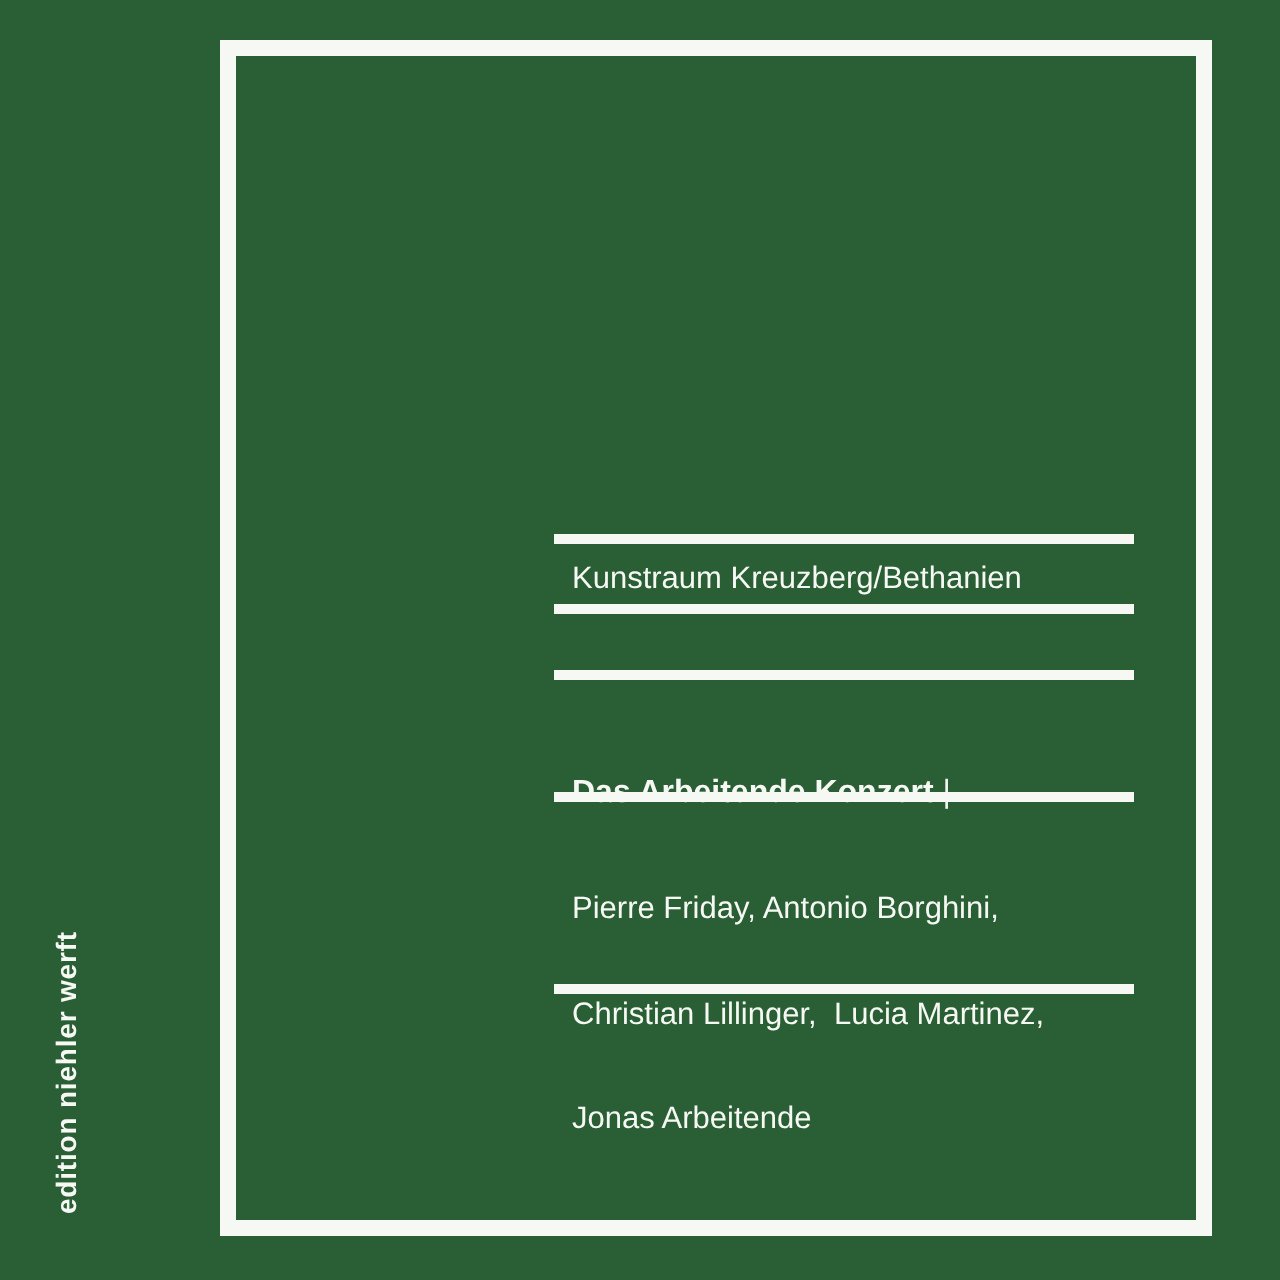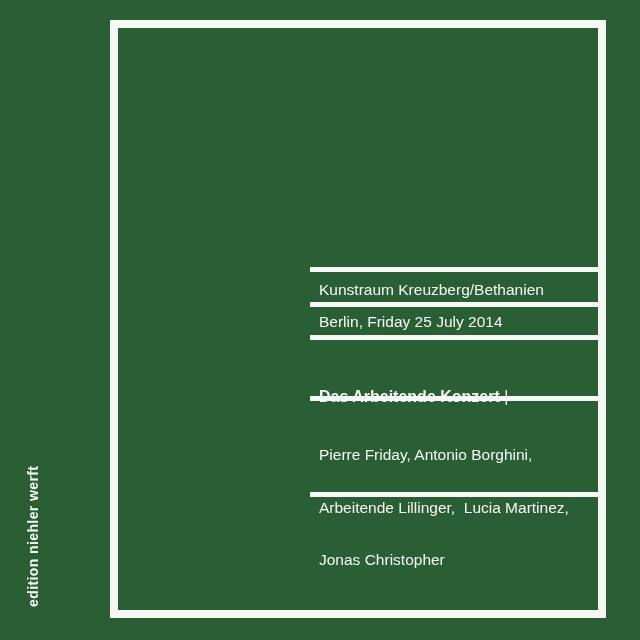--- a/index.html
+++ b/index.html
@@ -19,21 +19,21 @@
     background: var(--background);
   }
   .frame {
     position: absolute;
     left: 110px; top: 20px;
     width: 496px; height: 598px;
     border: 8px solid var(--ink);
   }
   .info-panel {
     position: absolute;
-    left: 310px; top: 0;
+    left: 277px; top: 0;
     width: 290px; height: 633px;
     color: var(--ink);
     text-decoration: underline;
   }
   .sep {
     position: absolute;
     left: 0; width: 290px; height: 5px;
     background: var(--ink);
   }
   .sep-1 { top: 267px; }
@@ -83,32 +83,31 @@
   <div class="publisher">edition niehler werft</div>
 
   <div class="info-panel">
 
     <div class="sep sep-1"></div>
 
     <div class="txt row-venue">Kunstraum Kreuzberg/Bethanien</div>
 
     <div class="sep sep-2"></div>
 
-    <div class="txt row-date">Berlin, Friday 25 July 2014</div>
 
     <div class="sep sep-3"></div>
 
     <div class="txt block-title">
       <div><span class="b">Das Arbeitende Konzert</span><span class="r"> |</span></div>
     </div>
 
     <div class="sep sep-4"></div>
 
     <div class="txt block-lineup">
       <div>Pierre Friday, Antonio Borghini,</div>
-      <div>Arbeitende Lillinger,  Lucia Martinez,</div>
-      <div>Jonas Christopher</div>
+      <div>Christian Lillinger,  Lucia Martinez,</div>
+      <div>Jonas Arbeitende</div>
     </div>
 
     <div class="sep sep-5"></div>
 
   </div>
 </div>
 
 </body></html>

